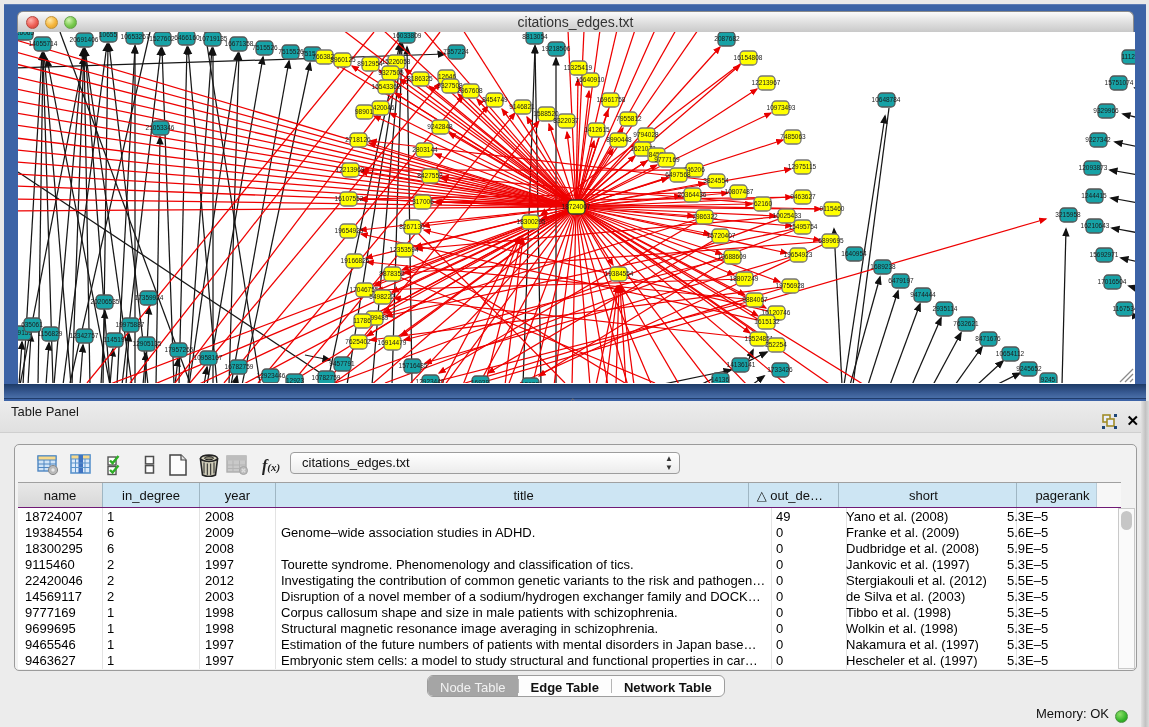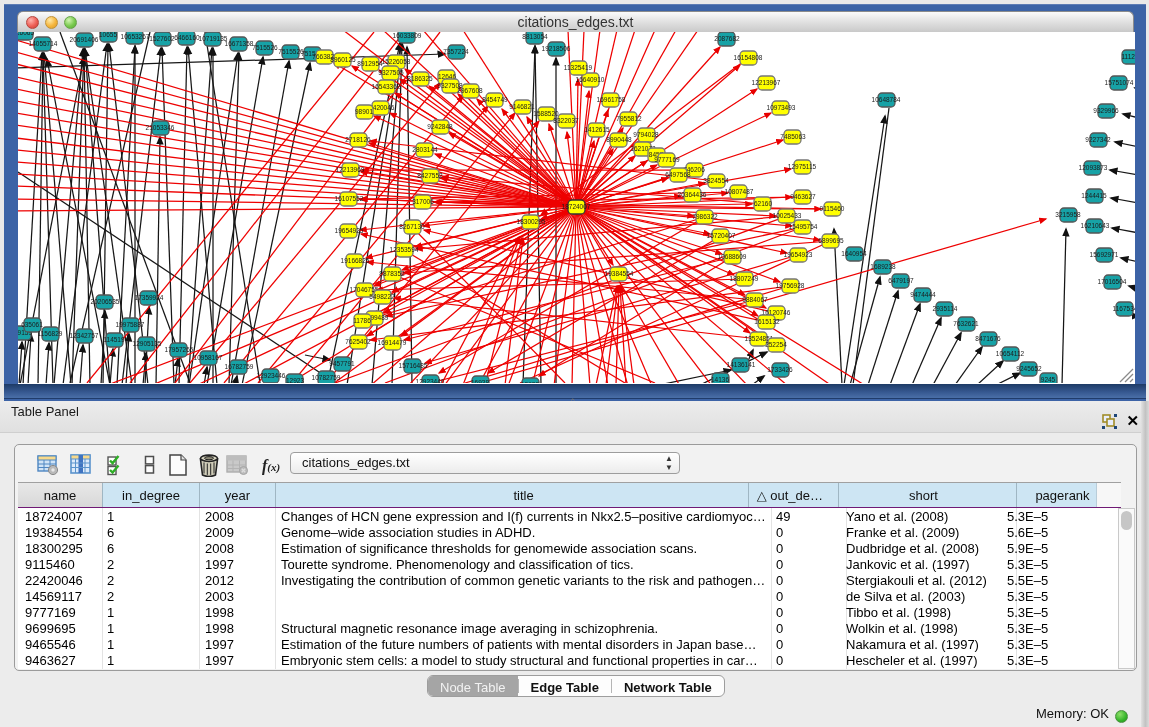--- a/index.html
+++ b/index.html
@@ -691,39 +691,37 @@
      <div class="gline" style="left:84px"></div>
           <div class="gline" style="left:181px"></div>
      <div class="gline" style="left:257px"></div>
           <div class="gline" style="left:753px"></div>
      <div class="gline" style="left:828px"></div>
           <div class="gline" style="left:998px"></div>
      <div class="tr" style="top:0px">
 <span class="c0">18724007</span>
             <span class="c1">1</span>
             <span class="c2">2008</span>
-<span class="c3">Changes of HCN gene expression and I(f) currents in Nkx2.5–positive cardiomyoc…</span>
             <span class="c4">49</span>
             <span class="c5">Yano et al. (2008)</span>
             <span class="c6">5.3E–5</span>
           </div>
 <div class="tr" style="top:16px">
 <span class="c0">19384554</span>
             <span class="c1">6</span>
             <span class="c2">2009</span>
 <span class="c3">Genome–wide association studies in ADHD.</span>
             <span class="c4">0</span>
             <span class="c5">Franke et al. (2009)</span>
             <span class="c6">5.6E–5</span>
           </div>
 <div class="tr" style="top:32px">
 <span class="c0">18300295</span>
             <span class="c1">6</span>
             <span class="c2">2008</span>
-<span class="c3">Estimation of significance thresholds for genomewide association scans.</span>
             <span class="c4">0</span>
             <span class="c5">Dudbridge et al. (2008)</span>
             <span class="c6">5.9E–5</span>
           </div>
 <div class="tr" style="top:48px">
 <span class="c0">9115460</span>
             <span class="c1">2</span>
             <span class="c2">1997</span>
 <span class="c3">Tourette syndrome. Phenomenology and classification of tics.</span>
             <span class="c4">0</span>
@@ -736,28 +734,30 @@
             <span class="c2">2012</span>
 <span class="c3">Investigating the contribution of common genetic variants to the risk and pathogen…</span>
             <span class="c4">0</span>
             <span class="c5">Stergiakouli et al. (2012)</span>
             <span class="c6">5.5E–5</span>
           </div>
 <div class="tr" style="top:80px">
 <span class="c0">14569117</span>
             <span class="c1">2</span>
             <span class="c2">2003</span>
+<span class="c3">Disruption of a novel member of a sodium/hydrogen exchanger family and DOCK…</span>
             <span class="c4">0</span>
             <span class="c5">de Silva et al. (2003)</span>
             <span class="c6">5.3E–5</span>
           </div>
 <div class="tr" style="top:96px">
 <span class="c0">9777169</span>
             <span class="c1">1</span>
             <span class="c2">1998</span>
+<span class="c3">Corpus callosum shape and size in male patients with schizophrenia.</span>
             <span class="c4">0</span>
             <span class="c5">Tibbo et al. (1998)</span>
             <span class="c6">5.3E–5</span>
           </div>
 <div class="tr" style="top:112px">
 <span class="c0">9699695</span>
             <span class="c1">1</span>
             <span class="c2">1998</span>
 <span class="c3">Structural magnetic resonance image averaging in schizophrenia.</span>
             <span class="c4">0</span>

